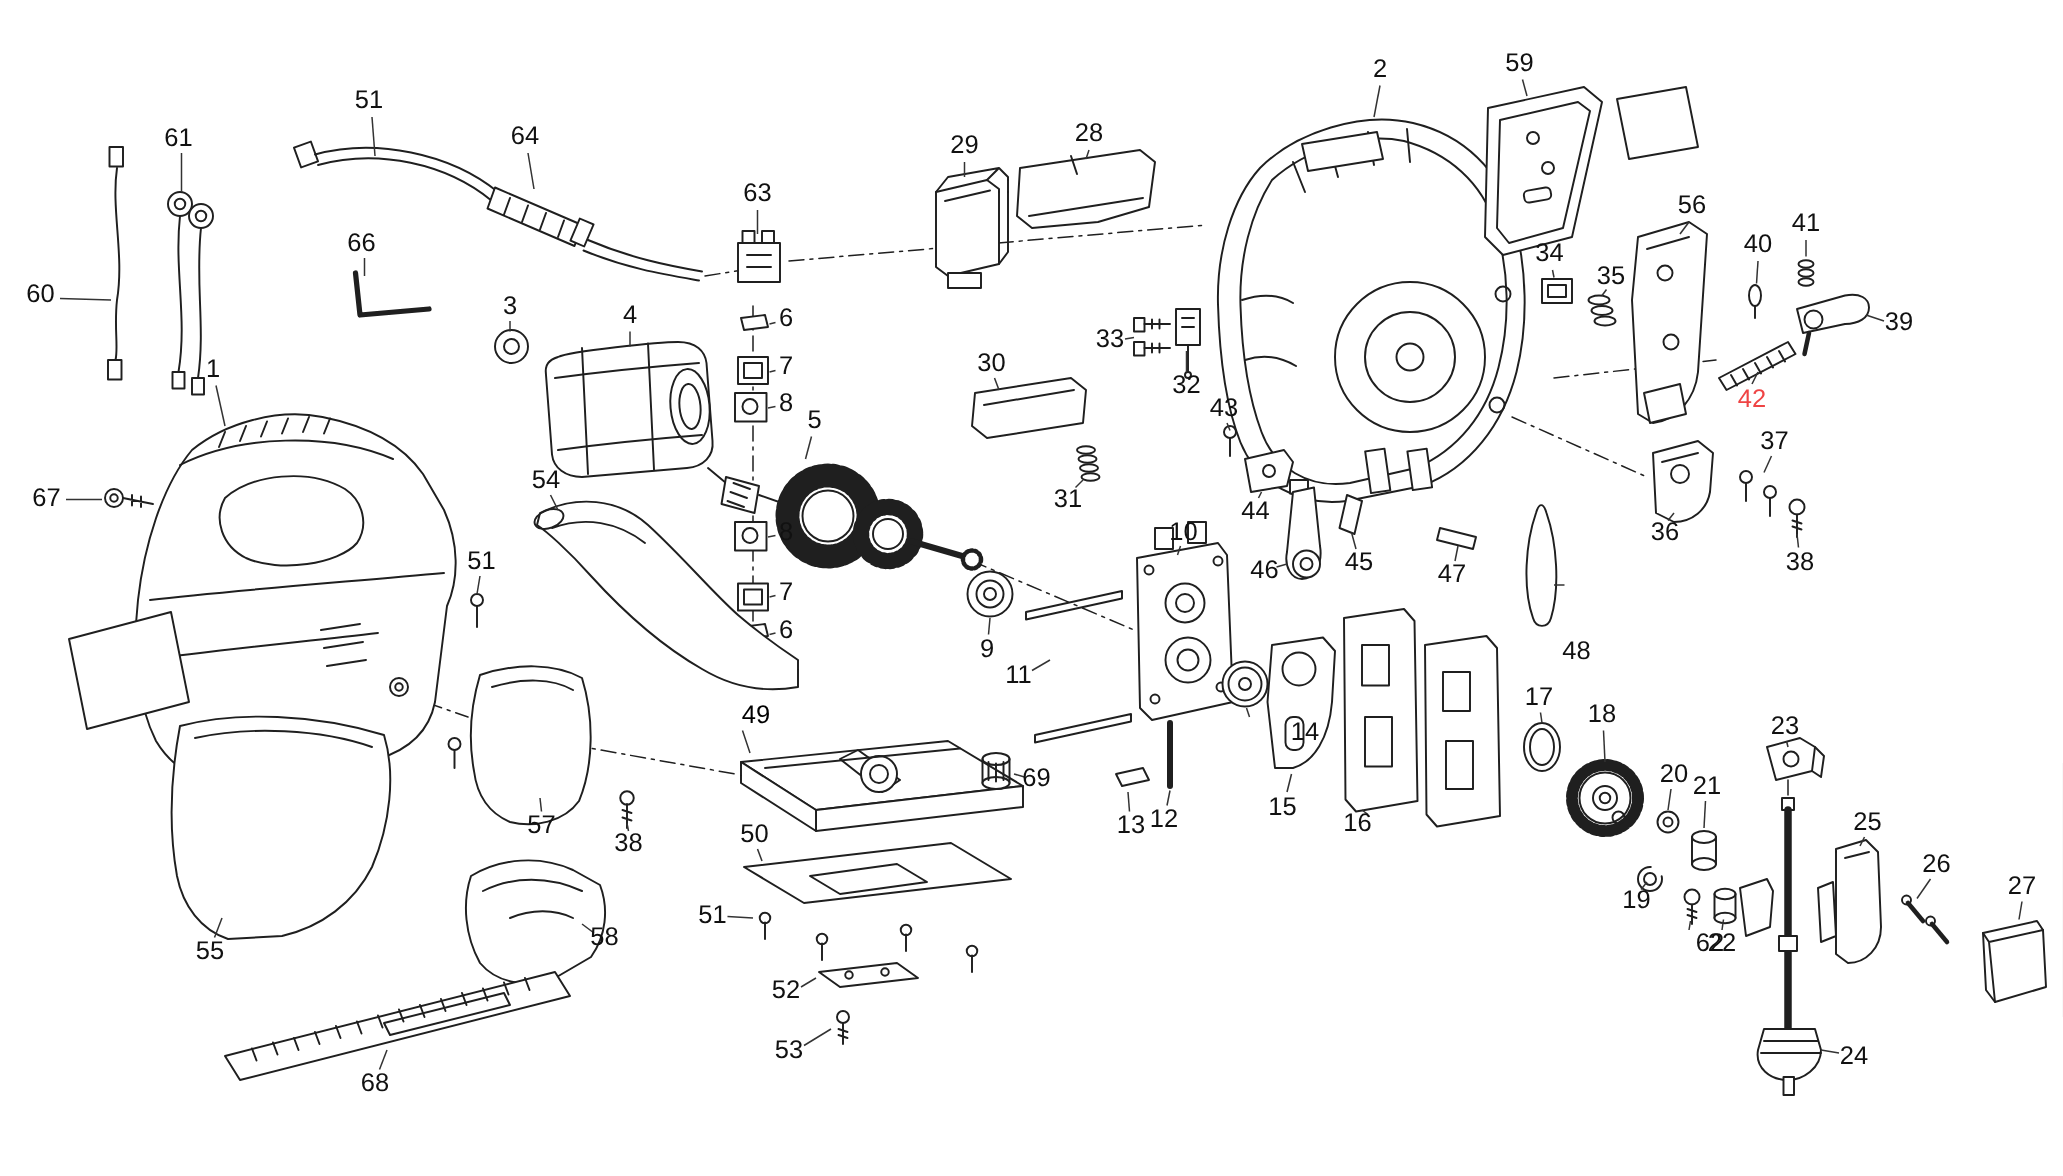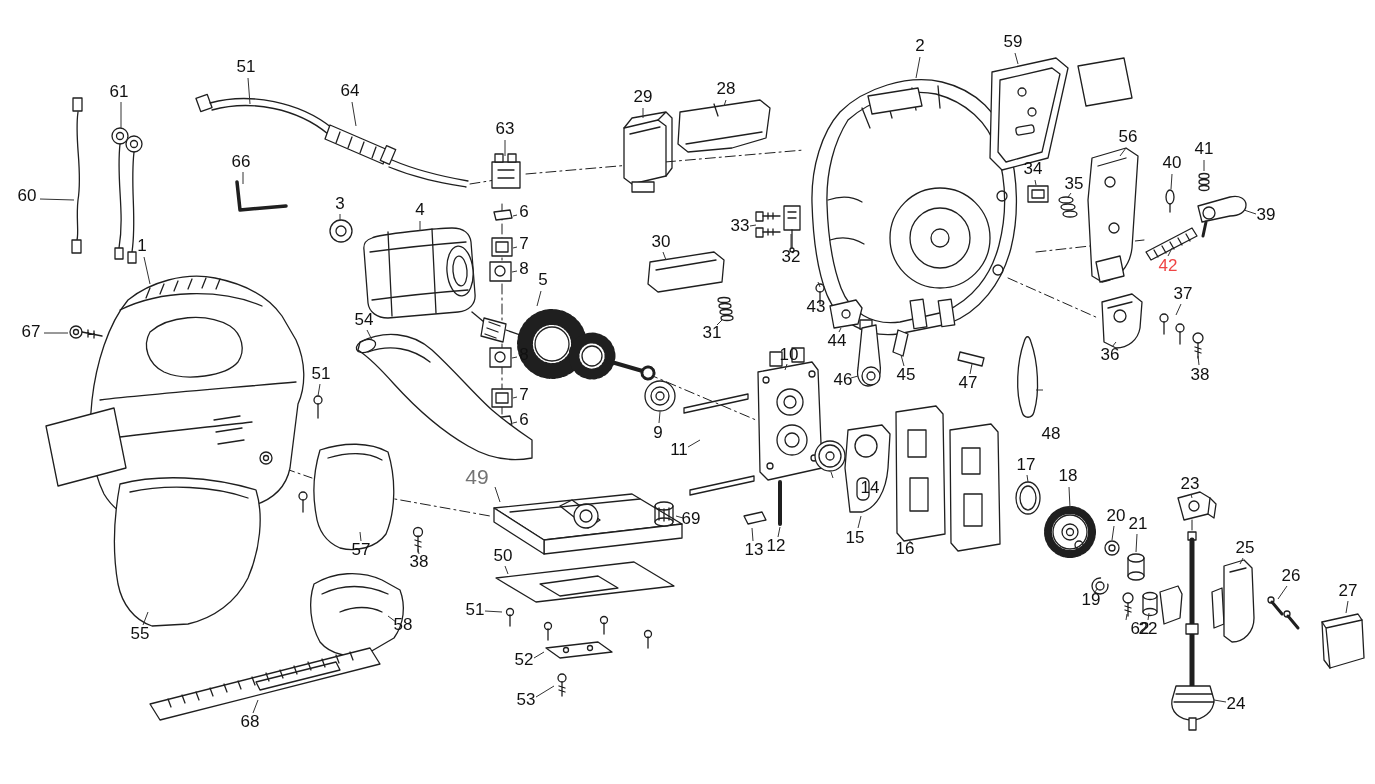--- a/index.html
+++ b/index.html
@@ -535,21 +535,21 @@
       <div class="part-label" style="left: 1172px; top: 163px; color: rgb(17, 17, 17); font-size: 17px;">40</div>
       <div class="part-label" style="left: 1204px; top: 149px; color: rgb(17, 17, 17); font-size: 17px;">41</div>
       <div class="part-label" style="left: 1266px; top: 215px; color: rgb(17, 17, 17); font-size: 17px;">39</div>
       <div class="part-label" style="left: 1033px; top: 169px; color: rgb(17, 17, 17); font-size: 17px;">34</div>
       <div class="part-label" style="left: 1074px; top: 184px; color: rgb(17, 17, 17); font-size: 17px;">35</div>
       <div class="part-label" style="left: 1168px; top: 266px; color: #ef4444; font-size: 17px;">42</div>
       <div class="part-label" style="left: 740px; top: 226px; color: rgb(17, 17, 17); font-size: 17px;">33</div>
       <div class="part-label" style="left: 791px; top: 257px; color: rgb(17, 17, 17); font-size: 17px;">32</div>
       <div class="part-label" style="left: 661px; top: 242px; color: rgb(17, 17, 17); font-size: 17px;">30</div>
       <div class="part-label" style="left: 712px; top: 333px; color: rgb(17, 17, 17); font-size: 17px;">31</div>
-      <div class="part-label" style="left: 816px; top: 272px; color: rgb(17, 17, 17); font-size: 17px; margin-top: 35px;">43</div>
+      <div class="part-label" style="left: 816px; top: 272px; color: rgb(17, 17, 17); font-size: 17px;">43</div>
       <div class="part-label" style="left: 837px; top: 341px; color: rgb(17, 17, 17); font-size: 17px;">44</div>
       <div class="part-label" style="left: 1183px; top: 294px; color: rgb(17, 17, 17); font-size: 17px;">37</div>
       <div class="part-label" style="left: 1110px; top: 355px; color: rgb(17, 17, 17); font-size: 17px;">36</div>
       <div class="part-label" style="left: 1200px; top: 375px; color: rgb(17, 17, 17); font-size: 17px;">38</div>
       <div class="part-label" style="left: 843px; top: 380px; color: rgb(17, 17, 17); font-size: 17px;">46</div>
       <div class="part-label" style="left: 906px; top: 375px; color: rgb(17, 17, 17); font-size: 17px;">45</div>
       <div class="part-label" style="left: 968px; top: 383px; color: rgb(17, 17, 17); font-size: 17px;">47</div>
       <div class="part-label" style="left: 1051px; top: 390px; color: rgb(17, 17, 17); font-size: 17px; margin-top: 44px;">48</div>
       <div class="part-label" style="left: 142px; top: 246px; color: rgb(17, 17, 17); font-size: 17px;">1</div>
       <div class="part-label" style="left: 31px; top: 332px; color: rgb(17, 17, 17); font-size: 17px;">67</div>
@@ -566,21 +566,21 @@
       <div class="part-label" style="left: 1116px; top: 516px; color: rgb(17, 17, 17); font-size: 17px;">20</div>
       <div class="part-label" style="left: 1138px; top: 524px; color: rgb(17, 17, 17); font-size: 17px;">21</div>
       <div class="part-label" style="left: 1190px; top: 484px; color: rgb(17, 17, 17); font-size: 17px;">23</div>
       <div class="part-label" style="left: 1091px; top: 600px; color: rgb(17, 17, 17); font-size: 17px;">19</div>
       <div class="part-label" style="left: 1124px; top: 629px; color: rgb(17, 17, 17); font-size: 17px; margin-left: 16px;">62</div>
       <div class="part-label" style="left: 1148px; top: 629px; color: rgb(17, 17, 17); font-size: 17px;">22</div>
       <div class="part-label" style="left: 1245px; top: 548px; color: rgb(17, 17, 17); font-size: 17px;">25</div>
       <div class="part-label" style="left: 1291px; top: 576px; color: rgb(17, 17, 17); font-size: 17px;">26</div>
       <div class="part-label" style="left: 1348px; top: 591px; color: rgb(17, 17, 17); font-size: 17px;">27</div>
       <div class="part-label" style="left: 1236px; top: 704px; color: rgb(17, 17, 17); font-size: 17px;">24</div>
-      <div class="part-label" style="left: 477px; top: 477px; color: #737373; font-size: 21px;">49</div>
+      <div class="part-label" style="left: 504px; top: 477px; color: #000000; font-size: 17px;">49</div>
       <div class="part-label" style="left: 691px; top: 519px; color: rgb(17, 17, 17); font-size: 17px;">69</div>
       <div class="part-label" style="left: 754px; top: 550px; color: rgb(17, 17, 17); font-size: 17px;">13</div>
       <div class="part-label" style="left: 776px; top: 546px; color: rgb(17, 17, 17); font-size: 17px;">12</div>
       <div class="part-label" style="left: 361px; top: 550px; color: rgb(17, 17, 17); font-size: 17px;">57</div>
       <div class="part-label" style="left: 419px; top: 562px; color: rgb(17, 17, 17); font-size: 17px;">38</div>
       <div class="part-label" style="left: 140px; top: 634px; color: rgb(17, 17, 17); font-size: 17px;">55</div>
       <div class="part-label" style="left: 403px; top: 625px; color: rgb(17, 17, 17); font-size: 17px;">58</div>
       <div class="part-label" style="left: 503px; top: 556px; color: rgb(17, 17, 17); font-size: 17px;">50</div>
       <div class="part-label" style="left: 475px; top: 610px; color: rgb(17, 17, 17); font-size: 17px;">51</div>
       <div class="part-label" style="left: 524px; top: 660px; color: rgb(17, 17, 17); font-size: 17px;">52</div>

